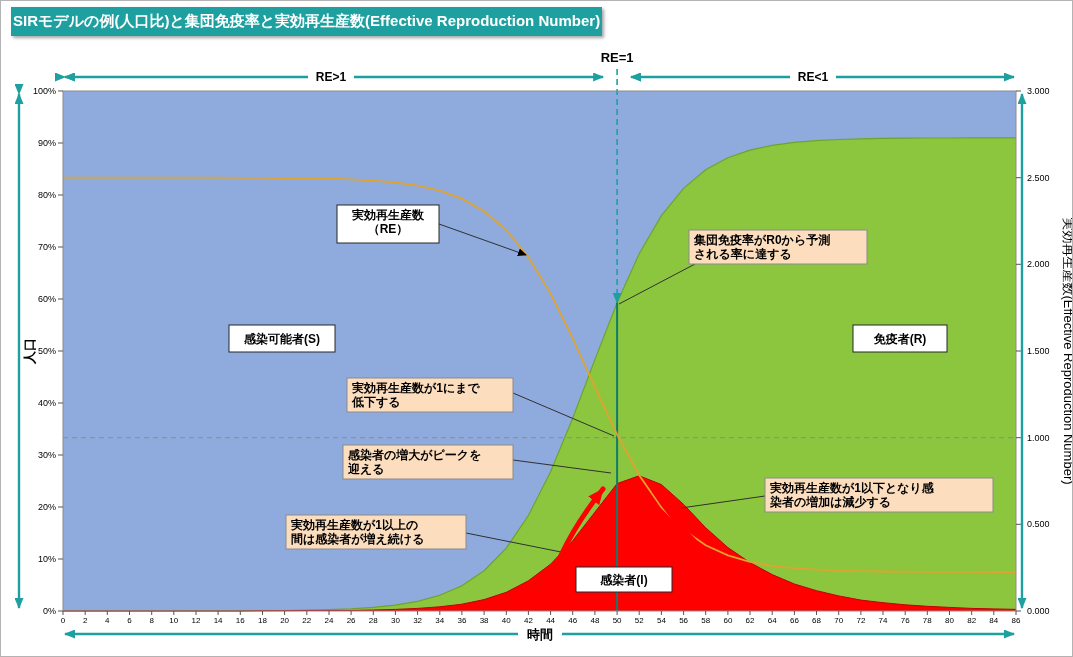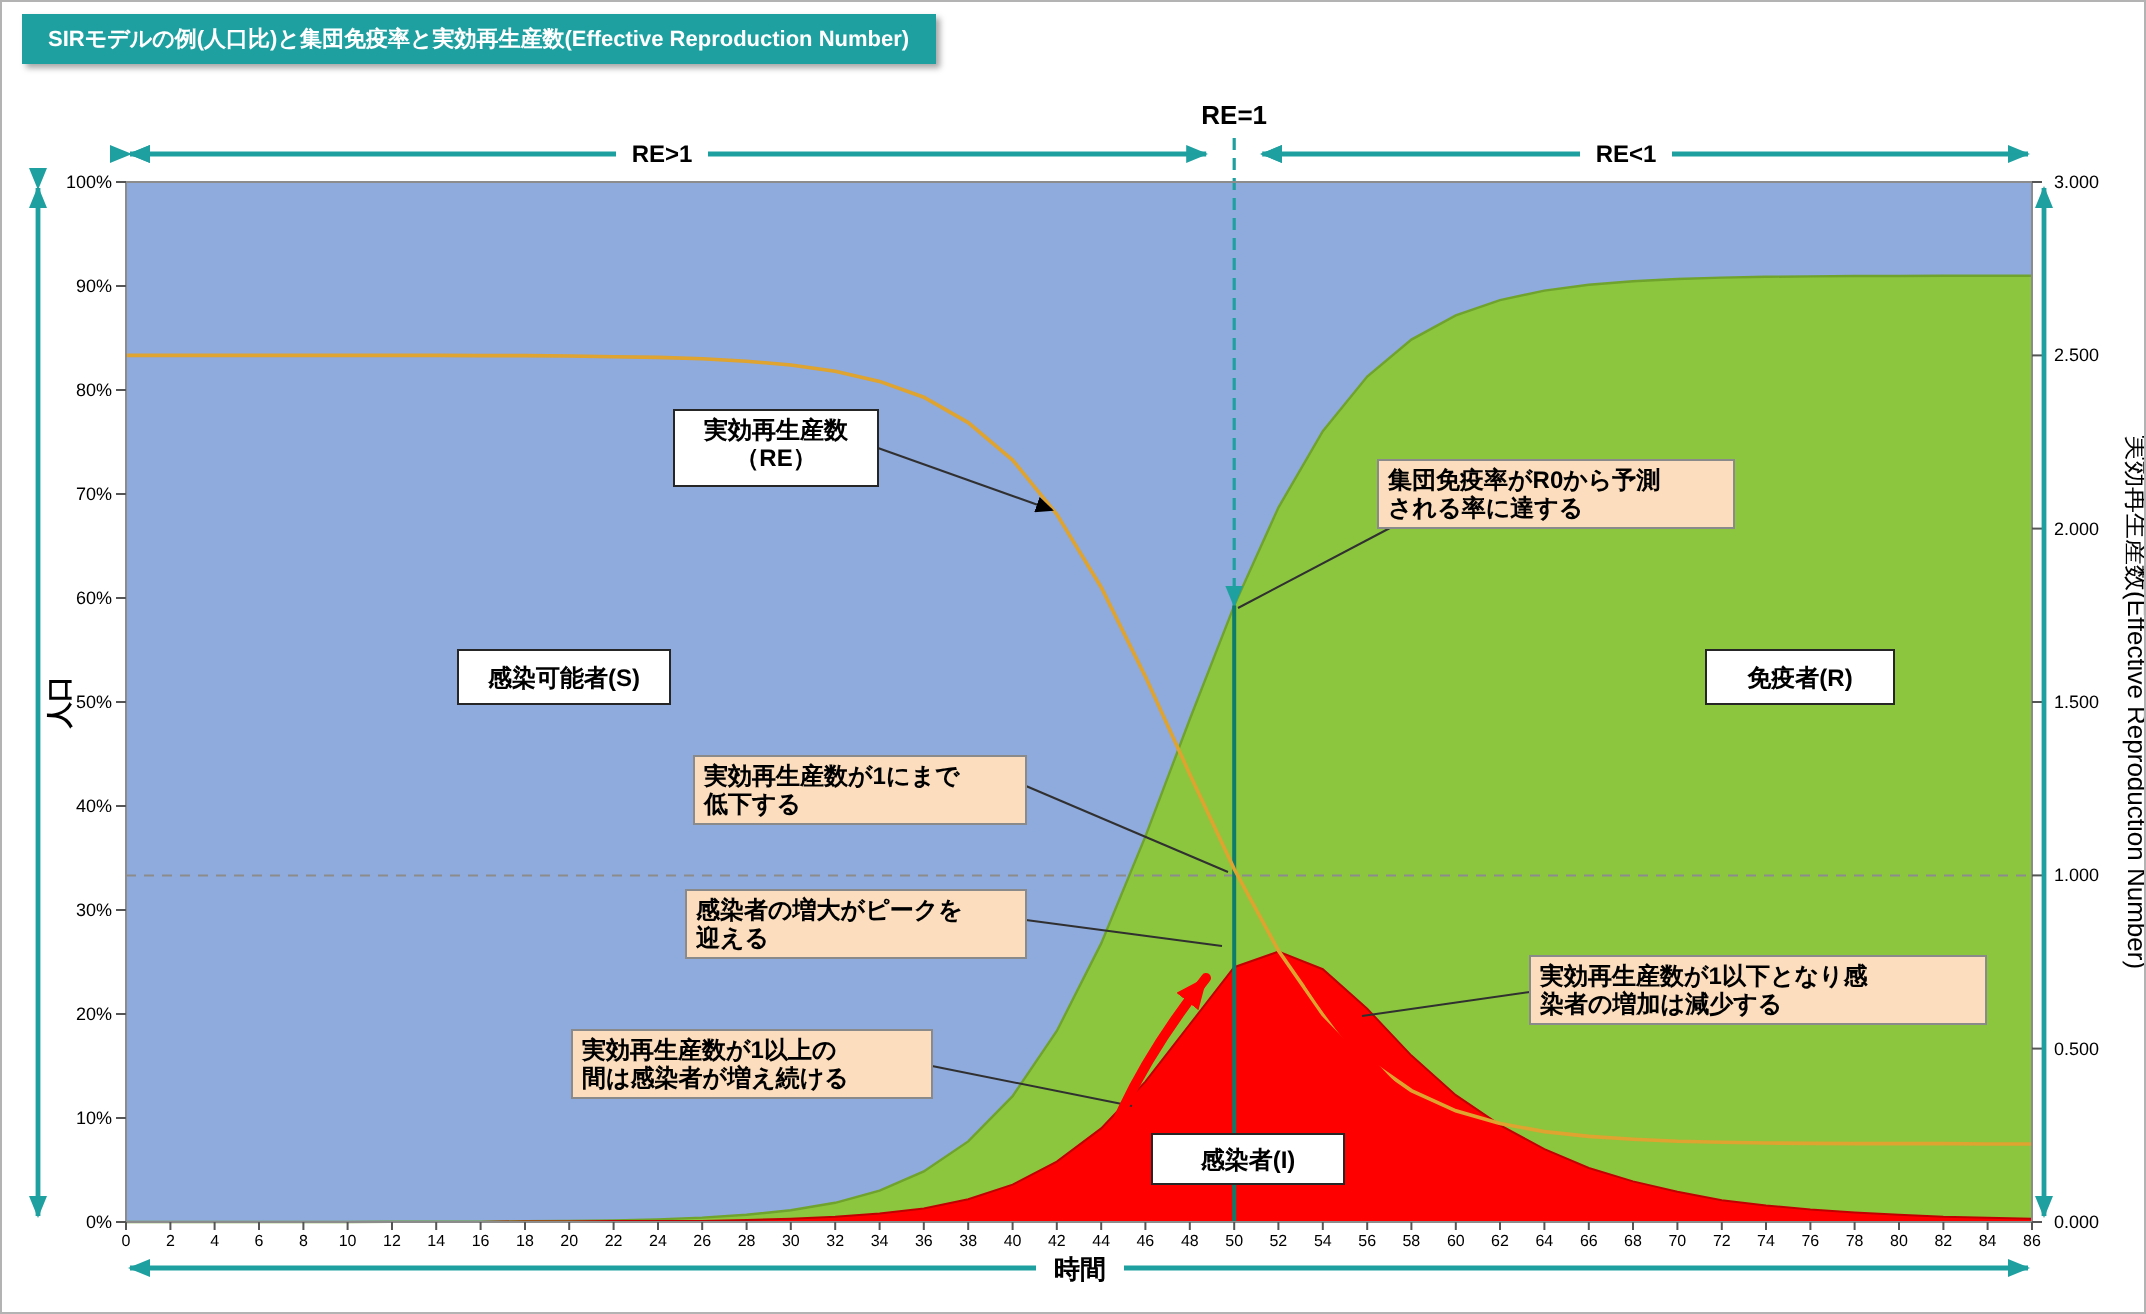--- a/index.html
+++ b/index.html
@@ -1,17 +1,17 @@
 <!DOCTYPE html>
 <html><head>
 <meta charset="utf-8">
 <style>
   html,body{margin:0;padding:0;background:#fff;font-family:"Liberation Sans",sans-serif;}
   #page{position:relative;width:1073px;height:657px;background:#ffffff;border:1px solid #b3b3b3;box-sizing:border-box;overflow:hidden;}
-  #title-bar{position:absolute;left:10px;top:6px;background:#1fa0a0;color:#ffffff;font-size:11px;font-weight:bold;padding:5px 13px;box-shadow:2px 2px 3px rgba(0,0,0,0.35);white-space:nowrap;z-index:5;}
+  #title-bar{position:absolute;left:10px;top:6px;background:#1fa0a0;color:#ffffff;font-size:15px;font-weight:bold;padding:5px 2px;box-shadow:2px 2px 3px rgba(0,0,0,0.35);white-space:nowrap;z-index:5;}
   #chart-svg{position:absolute;left:0;top:0;}
   #chart-svg text{font-family:"Liberation Sans",sans-serif;fill:#000;}
 </style>
 </head>
 <body>
 
 <div id="page">
   <div id="title-bar">SIRモデルの例(人口比)と集団免疫率と実効再生産数(Effective Reproduction Number)</div>
   <svg id="chart-svg" width="1073" height="657" viewBox="0 0 1073 657" xmlns="http://www.w3.org/2000/svg">
       <defs>

